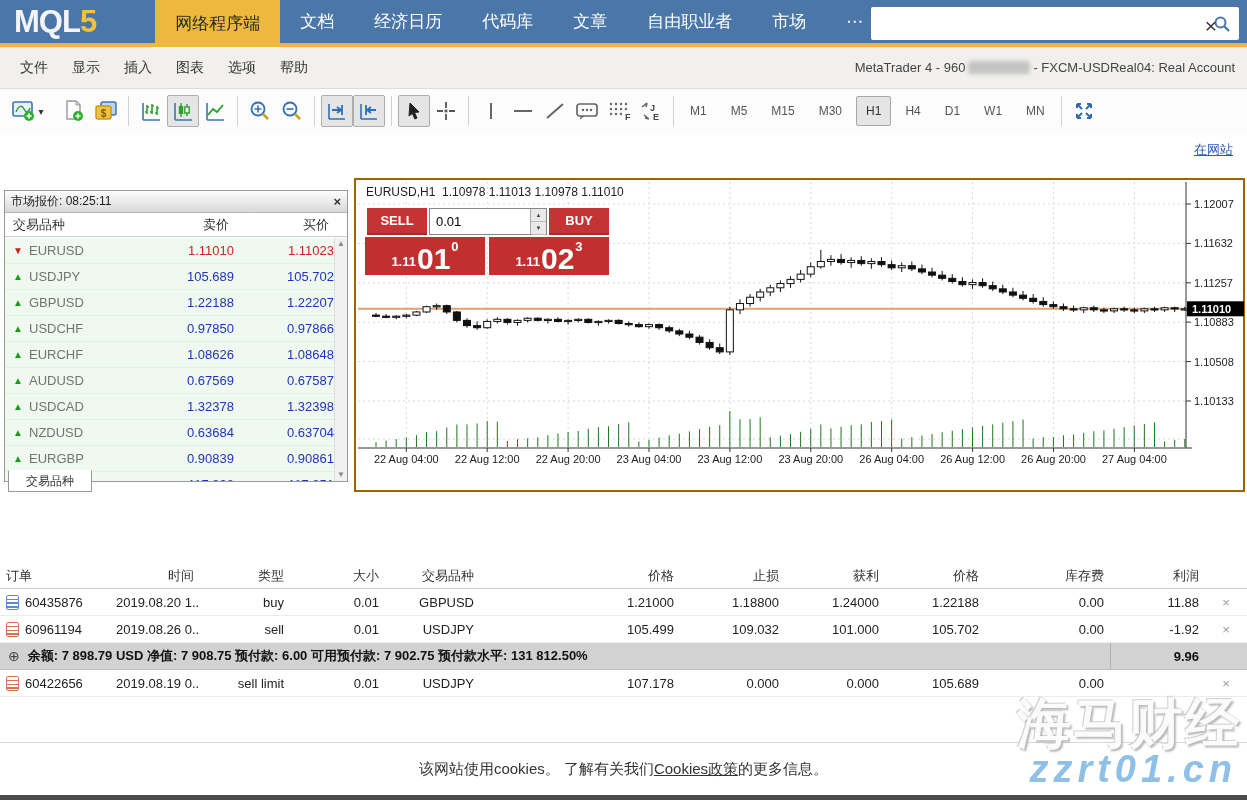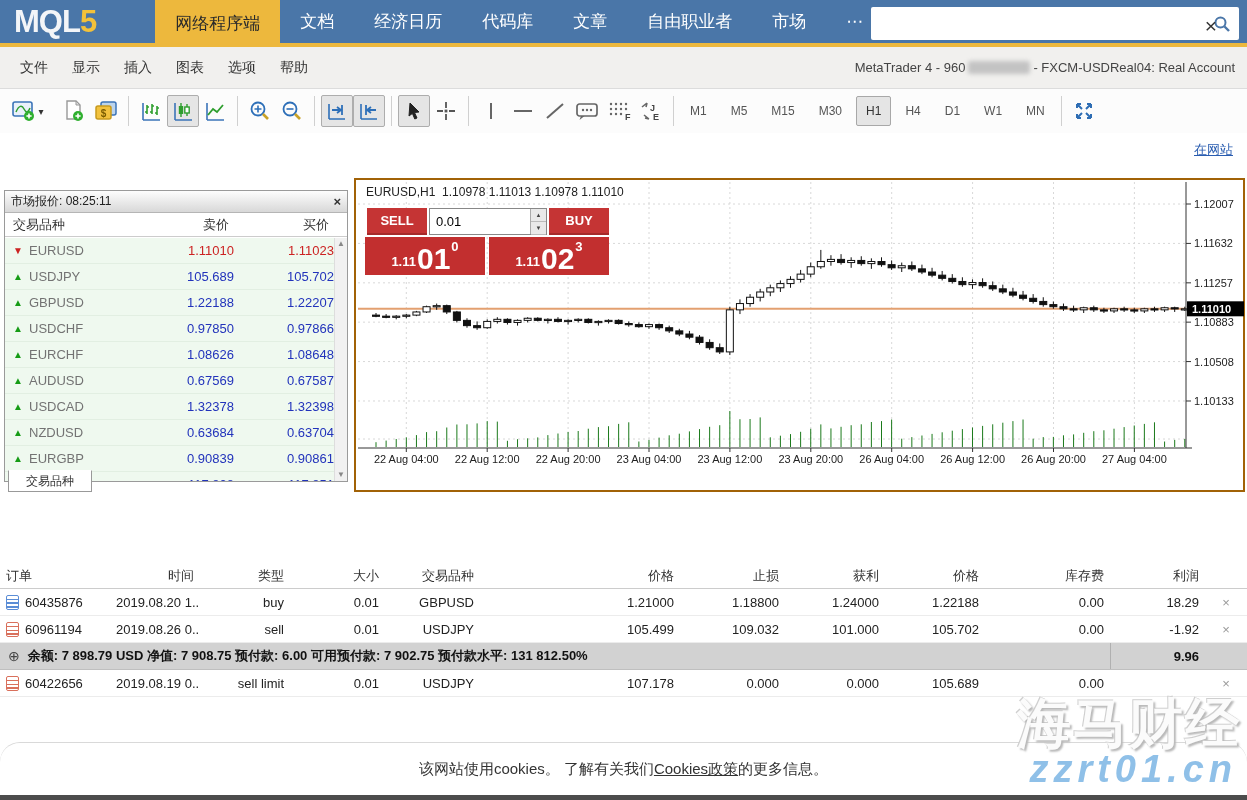--- a/index.html
+++ b/index.html
@@ -93,21 +93,21 @@
   .tc5 { width:200px; } .tc6 { width:105px; } .tc7 { width:100px; } .tc8 { width:100px; }
   .tc9 { width:125px; } .tc10 { width:95px; }
   .tcx { width:42px; text-align:center; color:#999; font-size:13px; cursor:pointer; }
   .ordicon { display:inline-block; width:13px; height:15px; border-radius:2px; margin-right:6px; }
   .ordicon.blue { border:1.5px solid #5b8dd6; background:linear-gradient(#fff 20%, #5b8dd6 20%, #5b8dd6 32%, #fff 32%, #fff 50%, #5b8dd6 50%, #5b8dd6 62%, #fff 62%, #fff 80%, #5b8dd6 80%, #5b8dd6 92%, #fff 92%); }
   .ordicon.red { border:1.5px solid #d9705c; background:linear-gradient(#fff 20%, #d9705c 20%, #d9705c 32%, #fff 32%, #fff 50%, #d9705c 50%, #d9705c 62%, #fff 62%, #fff 80%, #d9705c 80%, #d9705c 92%, #fff 92%); }
   .balplus { font-size:14px; color:#444; margin:0 8px 0 8px; font-weight:normal; }
   .bal-profit { margin-left:auto; width:95px; text-align:right; padding-right:6px; border-left:1px solid #b0b0b0; height:100%; display:flex; align-items:center; justify-content:flex-end; }
 
   
-  .cookiebar { position:absolute; left:0; top:742px; width:1247px; height:53px; background:#fff; border-top:1px solid #d9d9d9; display:flex; align-items:center; justify-content:center; z-index:20;border-radius:20px; }
+  .cookiebar { position:absolute; left:0; top:742px; width:1247px; height:53px; background:#fff; border-top:1px solid #d9d9d9; display:flex; align-items:center; justify-content:center; z-index:20; }
   .cookietext { font-size:15px; color:#333; }
   .cookietext .cklink { text-decoration:underline; cursor:pointer; }
   .ck-close { position:absolute; right:30px; top:15px; font-size:21px; color:#333; cursor:pointer; z-index:40; line-height:1; }
   .botstrip { position:absolute; left:0; top:795px; width:1247px; height:5px; background:#4c4c4c; z-index:30; }
   .wm1 { position:absolute; right:6px; top:688px; font-size:54px; font-weight:bold; color:#fbfbfb; text-shadow:2px 2px 2px #b9b9b9, -1px -1px 0 #cfcfcf; z-index:25; letter-spacing:2px; pointer-events:none; }
   .wm2 { position:absolute; right:10px; top:748px; font-size:38px; font-weight:bold; font-style:italic; color:#8fc0e8; letter-spacing:5px; text-shadow:1px 1px 0 #fff; z-index:25; pointer-events:none; }
 </style>
 </head>
 <body>
 
@@ -751,21 +751,21 @@
         <span class="tc tc0"><span class="ordicon blue"></span>60435876</span>
         <span class="tc tc1 r">2019.08.20 1...</span>
         <span class="tc tc2 r">buy</span>
         <span class="tc tc3 r">0.01</span>
         <span class="tc tc4 r">GBPUSD</span>
         <span class="tc tc5 r">1.21000</span>
         <span class="tc tc6 r">1.18800</span>
         <span class="tc tc7 r">1.24000</span>
         <span class="tc tc8 r">1.22188</span>
         <span class="tc tc9 r">0.00</span>
-        <span class="tc tc10 r">18.29</span>
+        <span class="tc tc10 r">11.88</span>
         <span class="tcx">×</span>
       </div>
       <div class="t-row">
         <span class="tc tc0"><span class="ordicon red"></span>60961194</span>
         <span class="tc tc1 r">2019.08.26 0...</span>
         <span class="tc tc2 r">sell</span>
         <span class="tc tc3 r">0.01</span>
         <span class="tc tc4 r">USDJPY</span>
         <span class="tc tc5 r">105.499</span>
         <span class="tc tc6 r">109.032</span>

